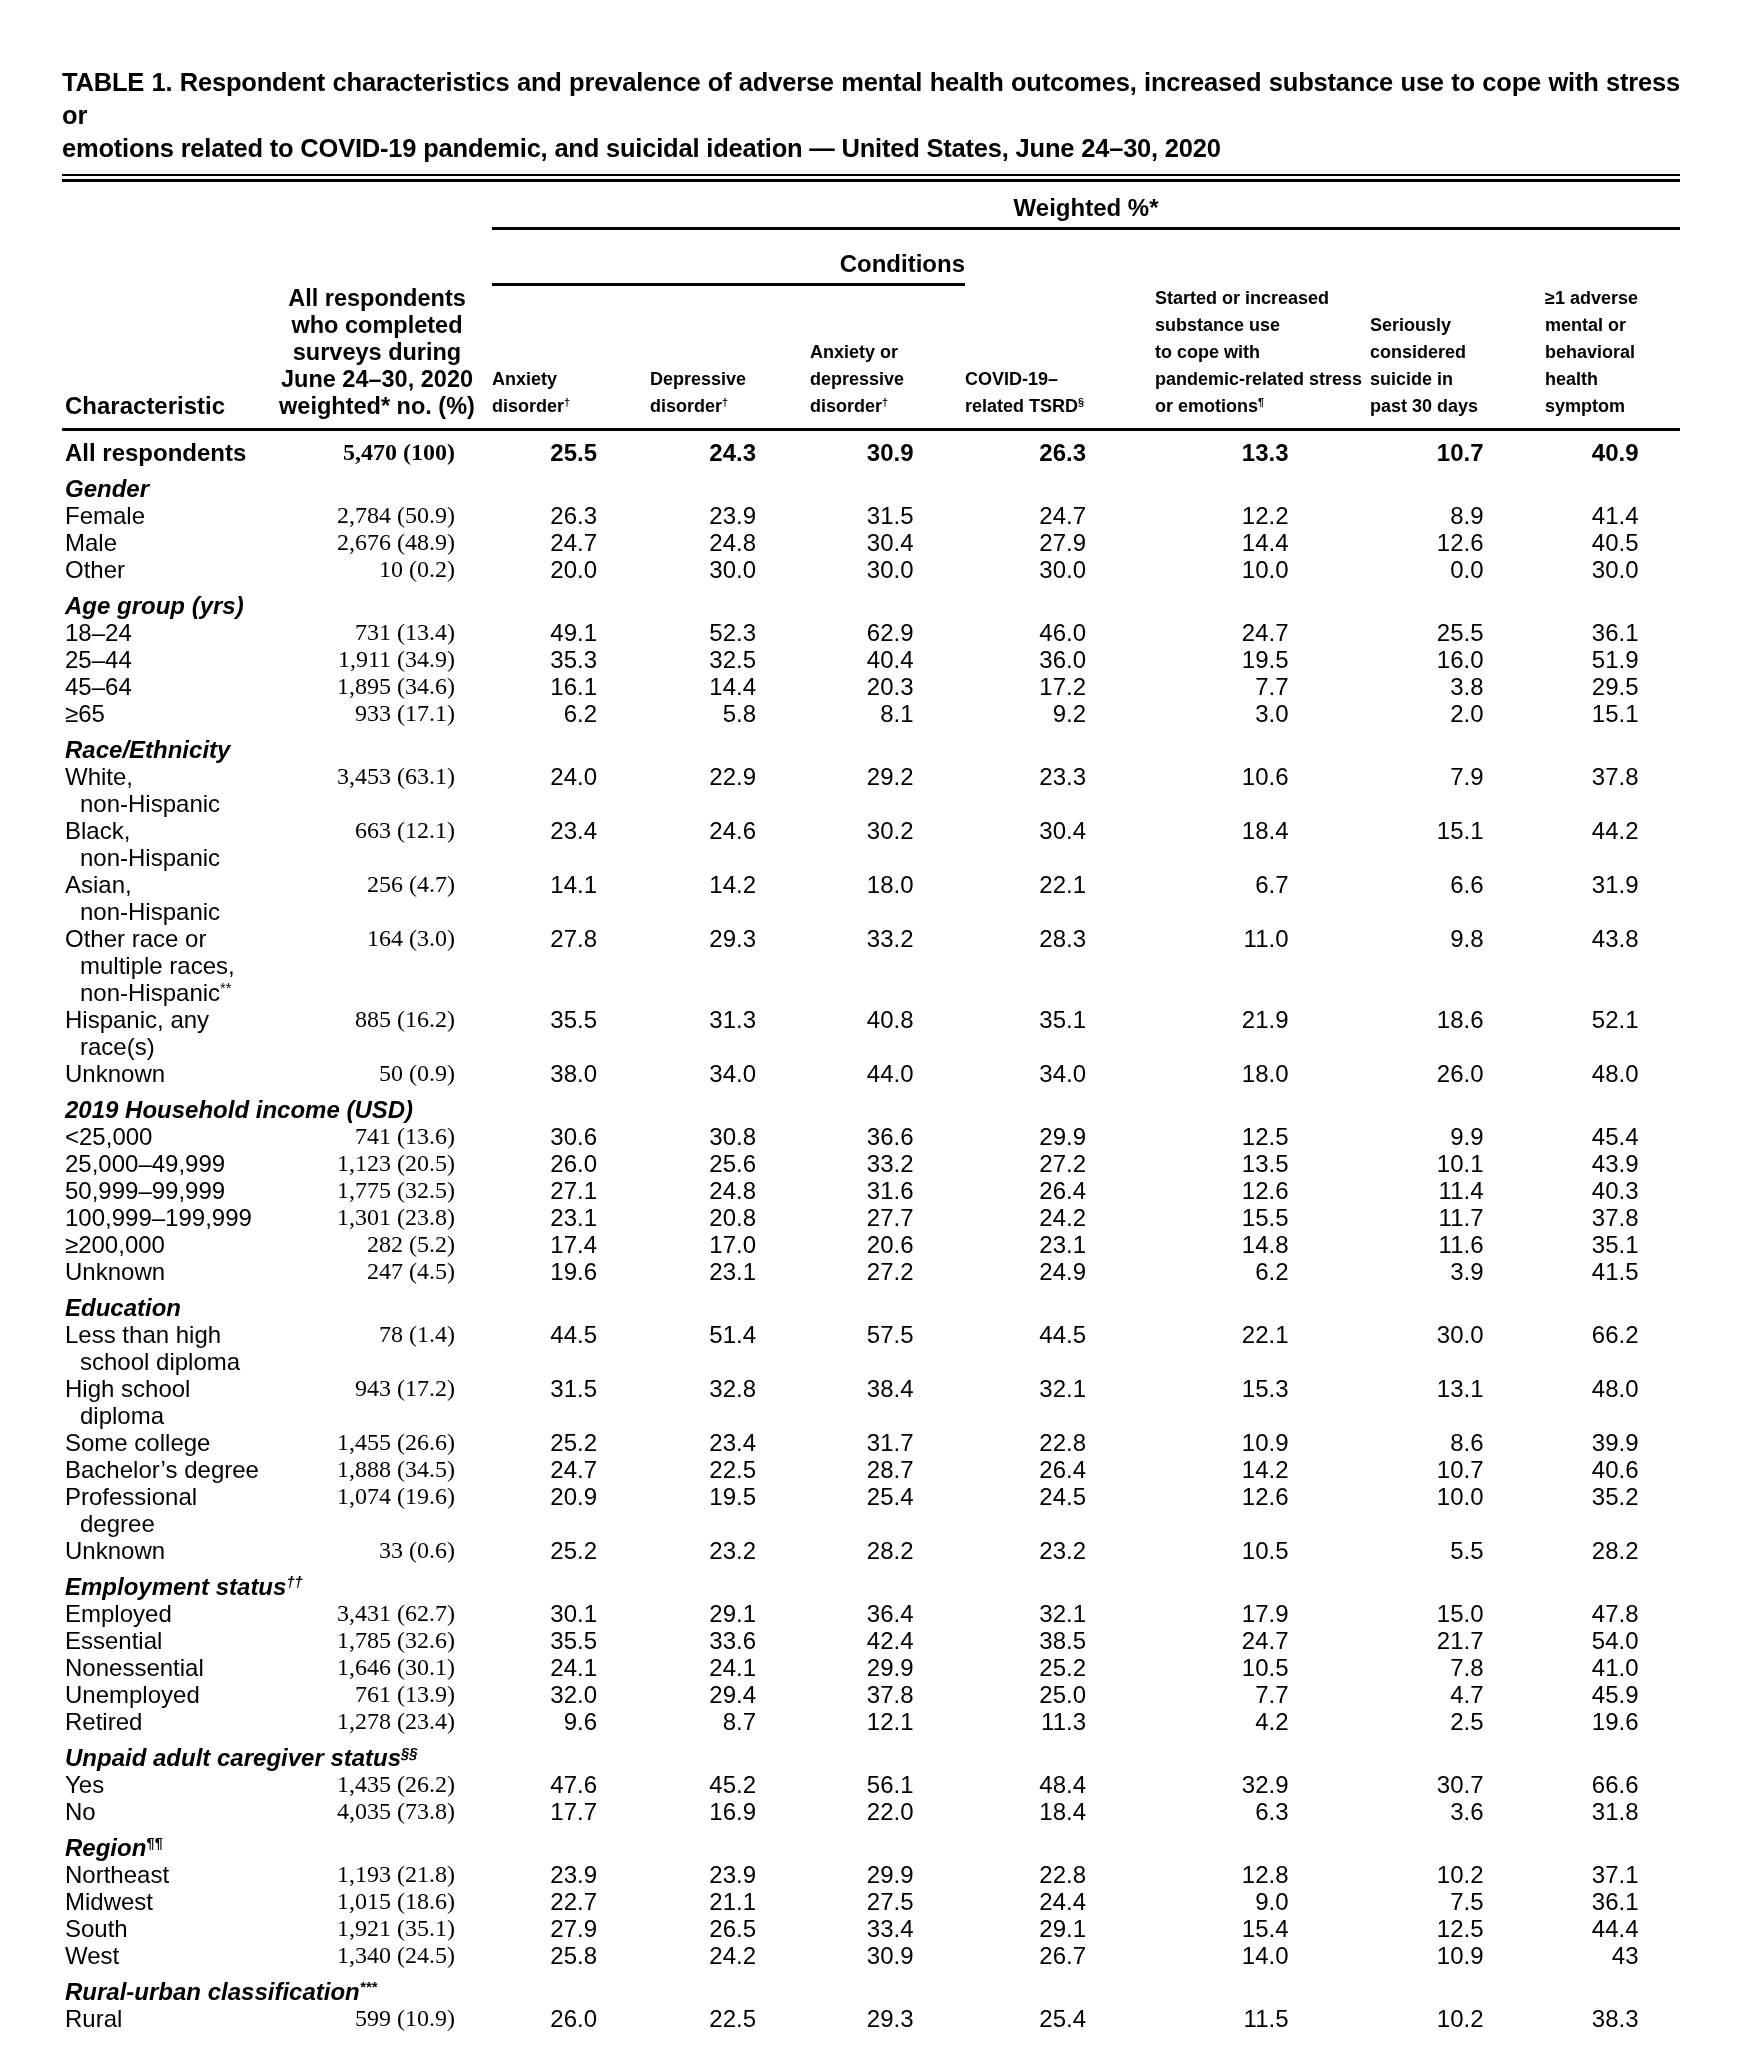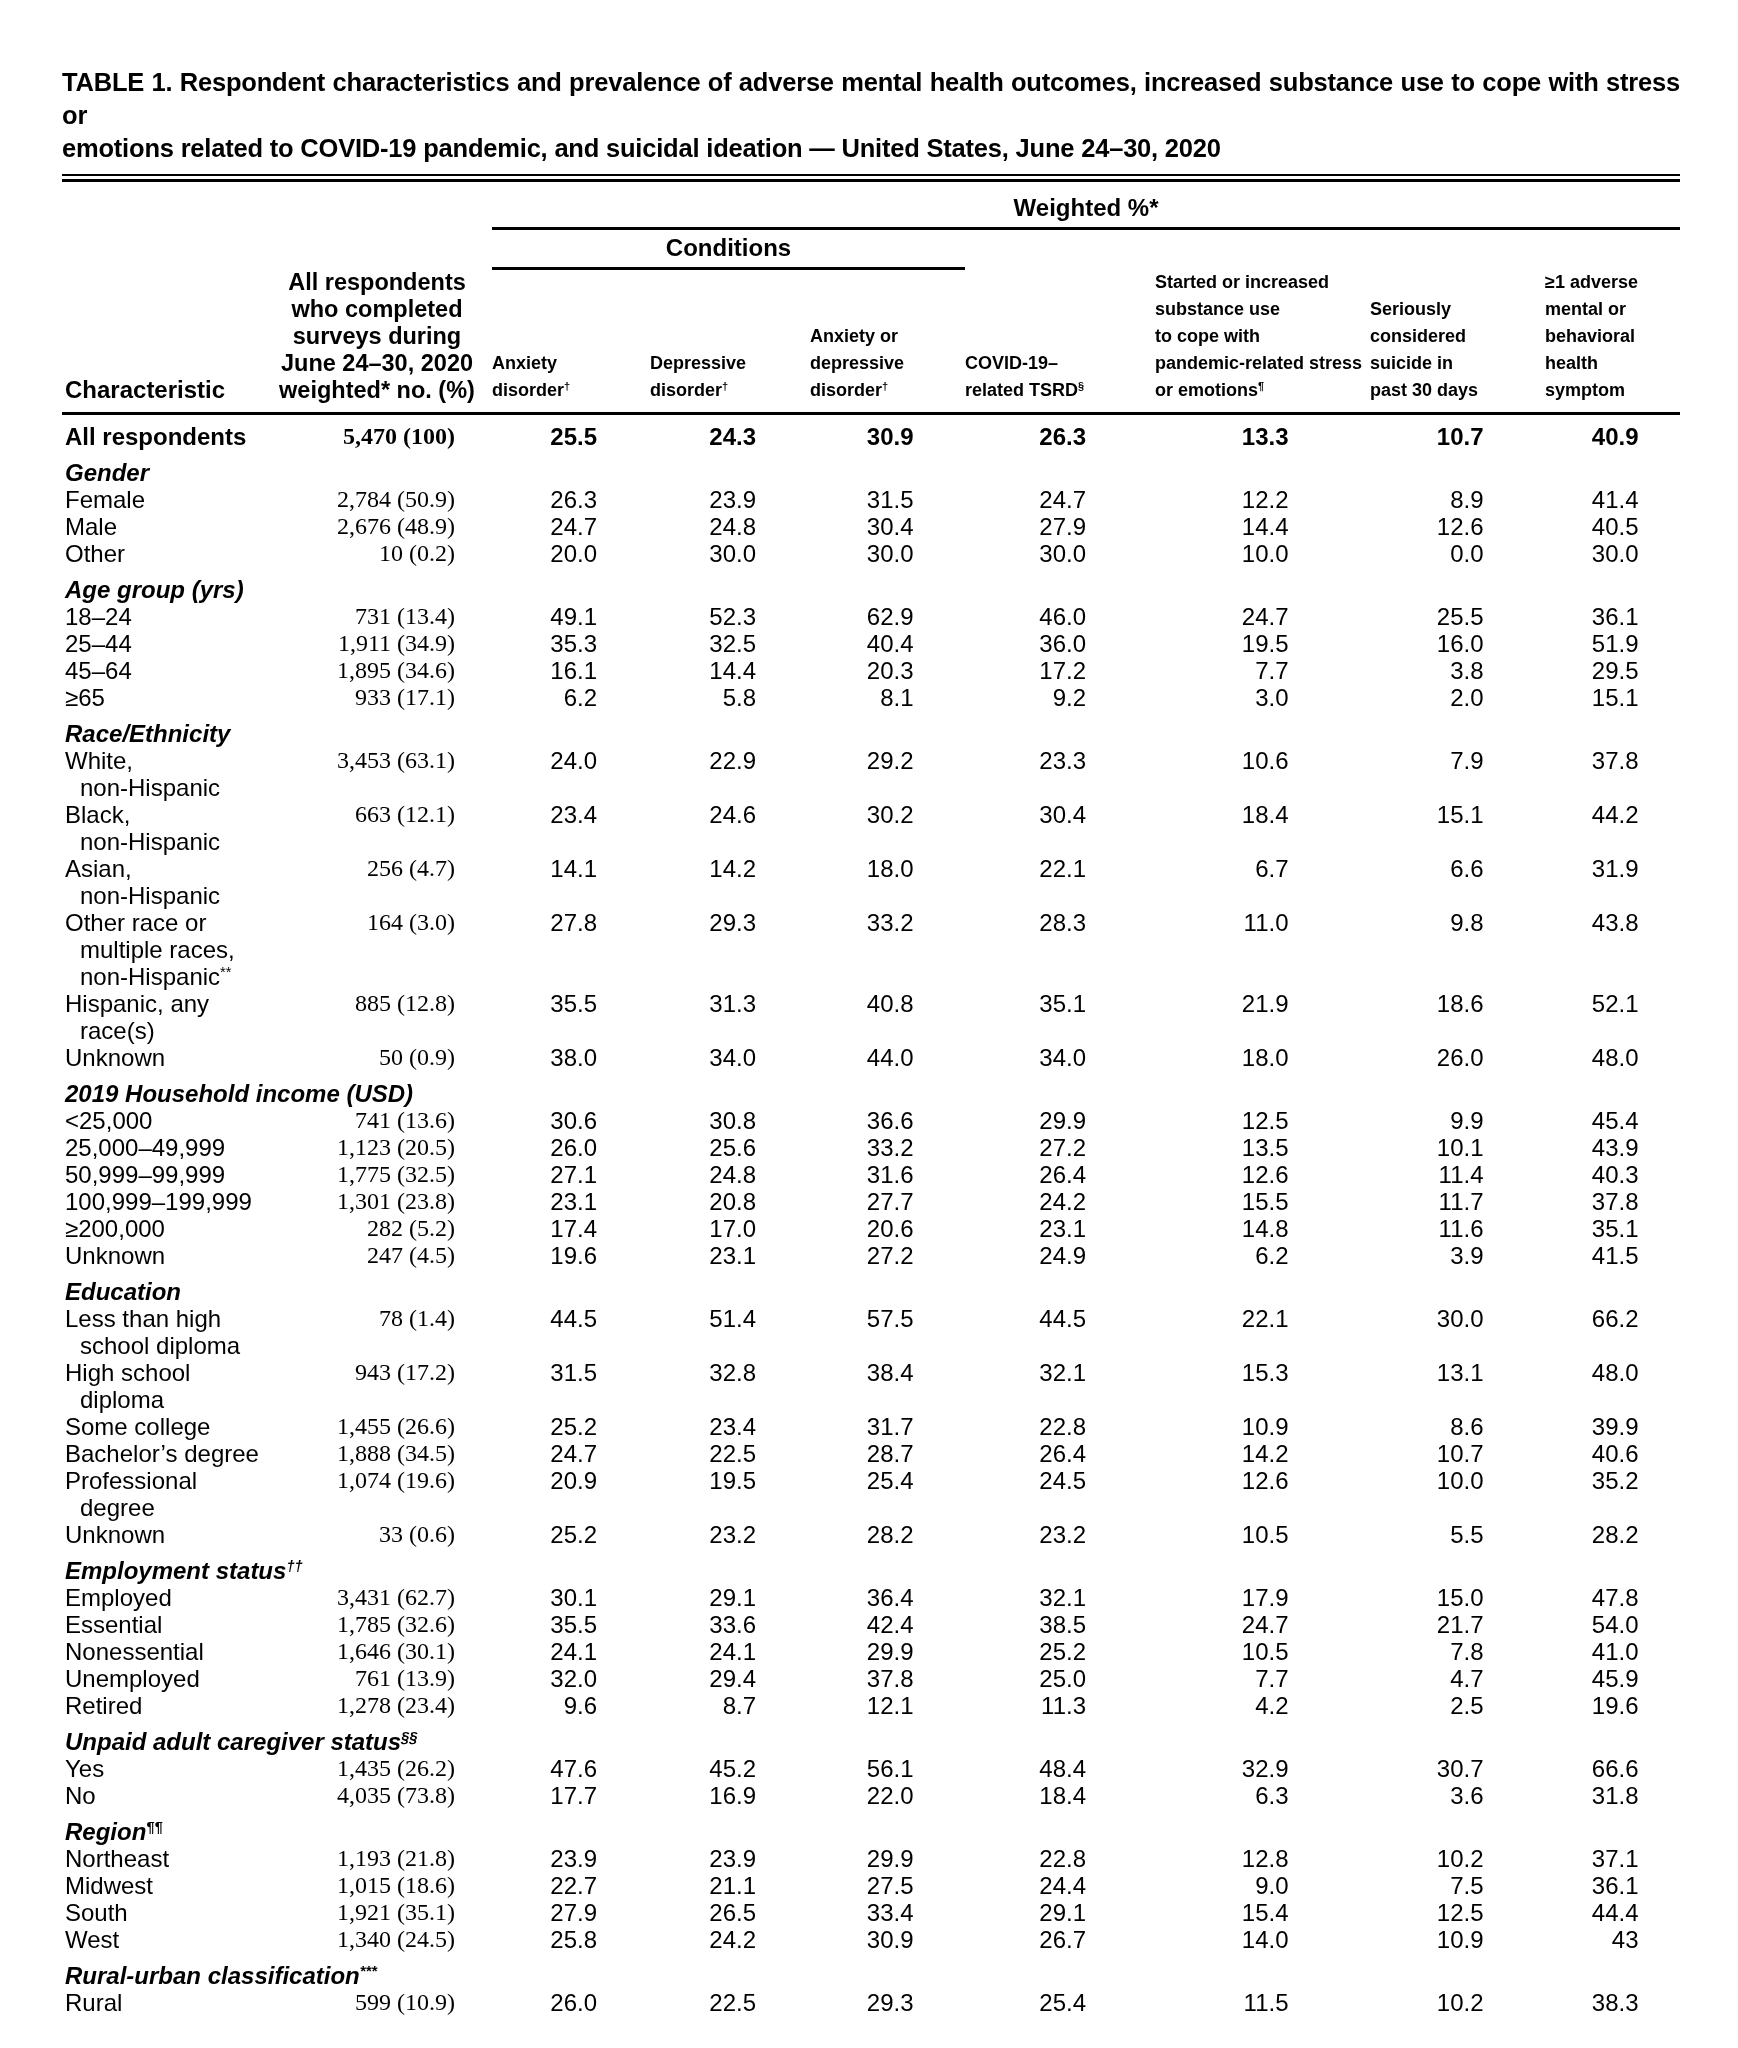--- a/index.html
+++ b/index.html
@@ -12,21 +12,21 @@
   }
   .page{padding:46px 58px 0 62px;}
   .title{font-weight:bold;font-size:25.5px;line-height:33px;letter-spacing:-0.2px;}
   .title .l1{text-align:justify;text-align-last:justify;white-space:normal;margin-top:20px;}
   .title .l2{text-align:left;}
   .title-rule{margin-top:9px;height:3px;border-top:2px solid #000;border-bottom:3px solid #000;}
   table{border-collapse:collapse;table-layout:fixed;width:1618px;}
   thead th{font-weight:bold;vertical-align:bottom;padding:0;}
   th.blank{border:none;}
   th.weighted{text-align:center;font-size:24px;padding:12px 0 5px 0;border-bottom:3px solid #000;}
-  th.conditions{text-align:center;font-size:24px;padding:4px 0 5px 0;border-bottom:3px solid #000;}
+  th.conditions{text-align:right;font-size:24px;padding:20px 0 5px 0;border-bottom:3px solid #000;}
   tr.col-row th{border-bottom:3px solid #000;padding-bottom:8px;}
   th.char-h{text-align:left;font-size:24px;padding-left:3px;}
   th.n-h{text-align:center;font-size:23.5px;line-height:27px;}
   th.col-h{text-align:left;font-size:18px;line-height:27px;}
   tbody td{font-size:24px;line-height:27px;vertical-align:top;padding:0;}
   tbody tr:first-child td{padding-top:8px;}
   td.char{padding-left:3px;}
   td.char .cont{padding-left:15px;}
   td.n{text-align:right;padding-right:37px;white-space:nowrap;font-family:Liberation Serif, serif;}
   td.v{text-align:center;}
@@ -286,21 +286,21 @@
           <td class="v"><span class="num">28.3</span></td>
           <td class="v"><span class="num">11.0</span></td>
           <td class="v"><span class="num">9.8</span></td>
           <td class="v"><span class="num">43.8</span></td>
         </tr>
         <tr>
           <td class="char">
             <div>Hispanic, any</div>
             <div class="cont">race(s)</div>
           </td>
-          <td class="n">885 (12.8)</td>
+          <td class="n">885 (16.2)</td>
           <td class="v"><span class="num">35.5</span></td>
           <td class="v"><span class="num">31.3</span></td>
           <td class="v"><span class="num">40.8</span></td>
           <td class="v"><span class="num">35.1</span></td>
           <td class="v"><span class="num">21.9</span></td>
           <td class="v"><span class="num">18.6</span></td>
           <td class="v"><span class="num">52.1</span></td>
         </tr>
         <tr>
           <td class="char">

